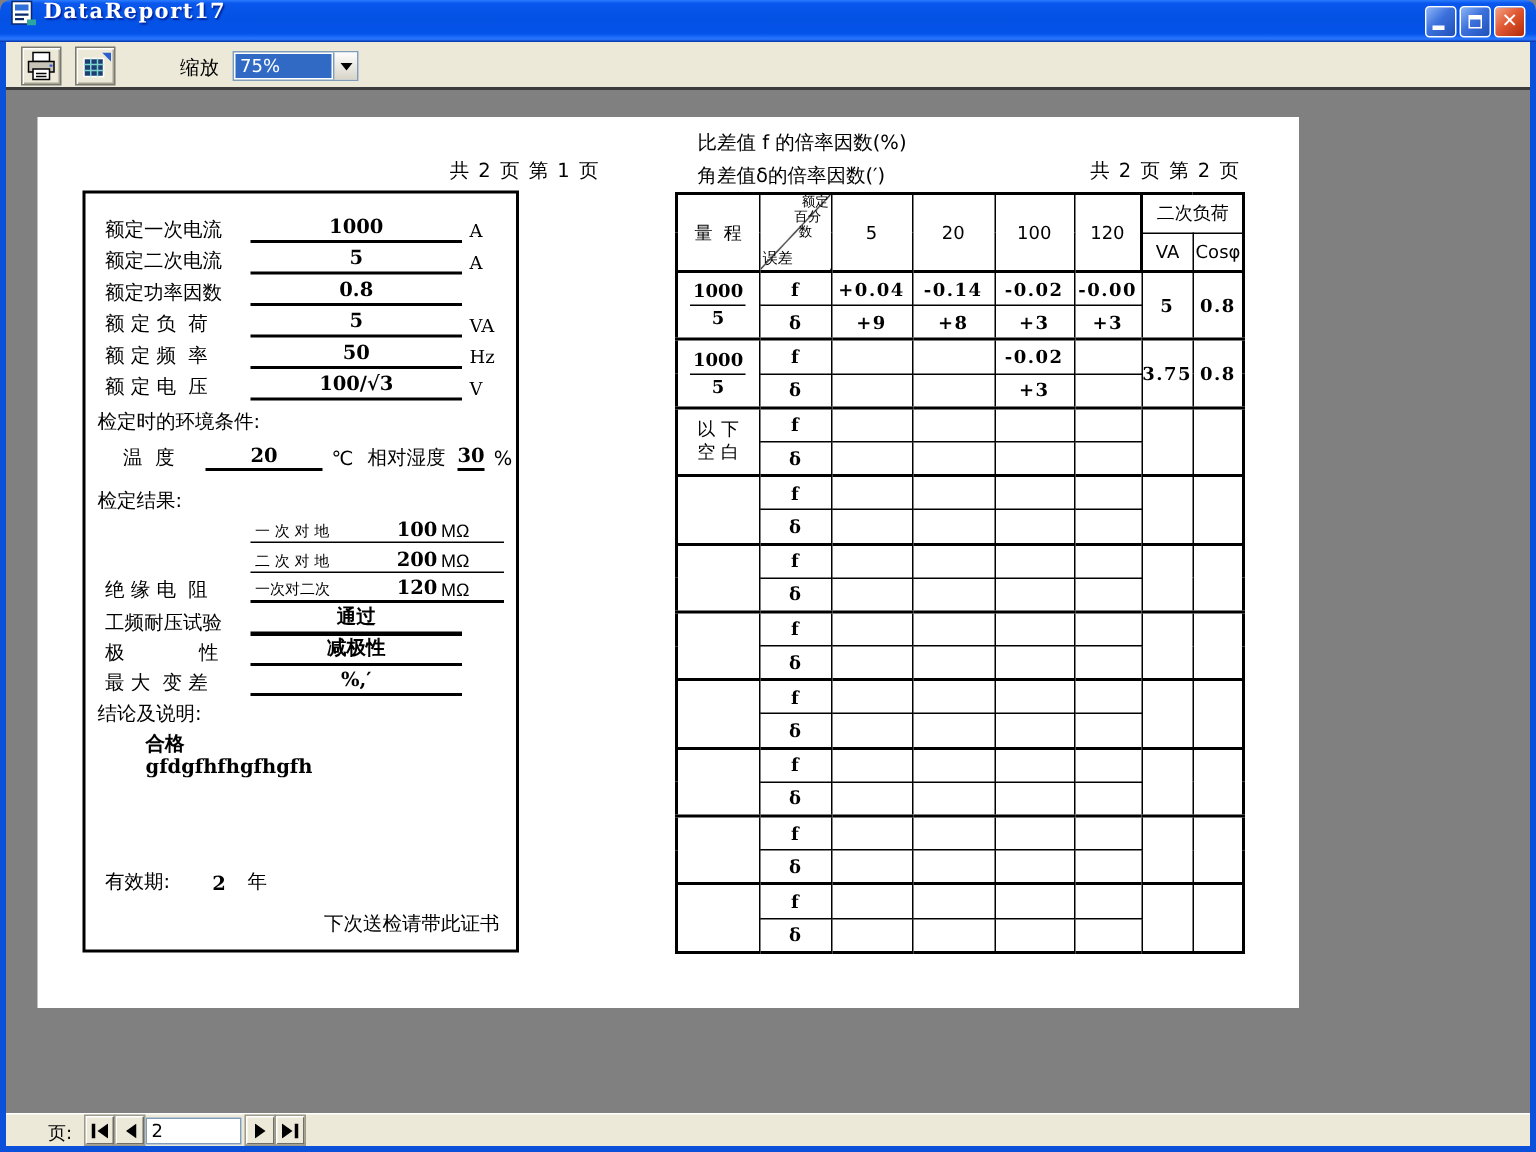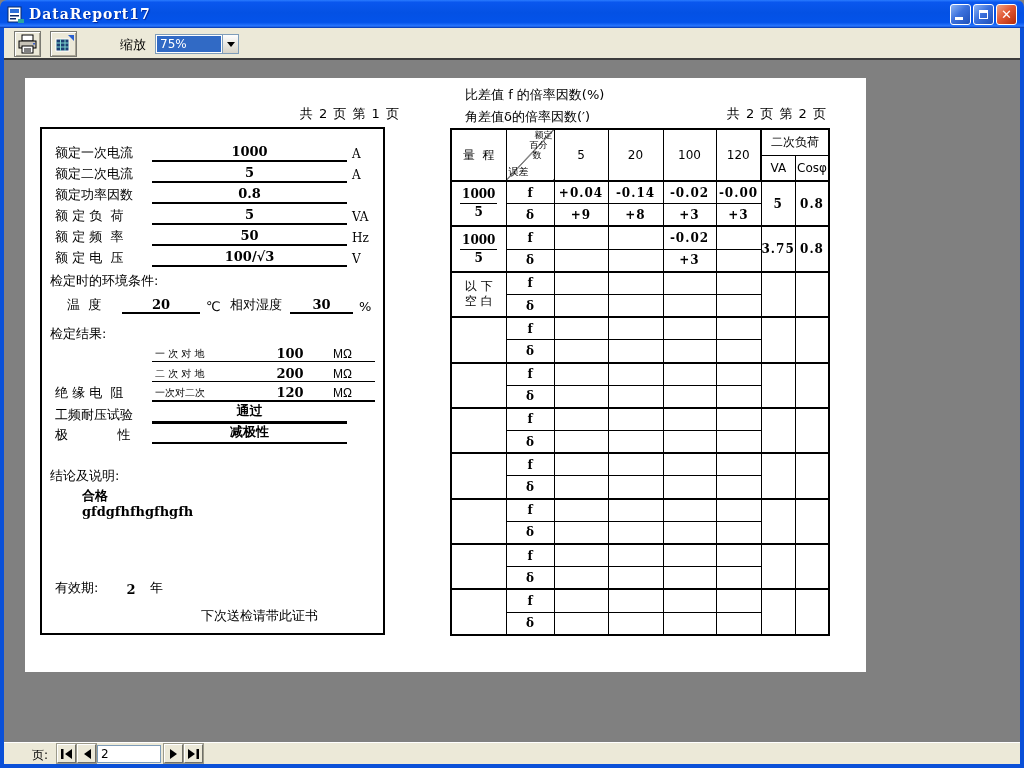--- a/index.html
+++ b/index.html
@@ -2,21 +2,21 @@
 <html><head>
 <meta charset="utf-8">
 <style>
   * { margin:0; padding:0; box-sizing:border-box; }
   html,body { width:1024px; height:768px; overflow:hidden; font-family:"DejaVu Sans","Liberation Sans",sans-serif; }
   .window { position:absolute; inset:0; background:#808080; }
 
   
   .titlebar { position:absolute; left:0; top:0; right:0; height:28px;
     background:linear-gradient(180deg,#2a7cff 0%,#0a57ee 8%,#0451e4 45%,#0453ea 80%,#2a77ff 93%,#0232a8 100%);
-    border-radius:7px 7px 0 0; display:flex; align-items:center; }
+    border-radius:7px 7px 0 0; display:flex; align-items:flex-start; }
   .app-icon { margin-left:7px; width:17px; height:17px; }
   .wtitle { color:#fff; font-weight:bold; font-size:14px; margin-left:5px;
     font-family:"DejaVu Serif","Liberation Serif",serif; text-shadow:1px 1px 1px #00259a; letter-spacing:1px; }
   .wbtns { position:absolute; right:7px; top:4px; display:flex; gap:2px; }
   .wbtn { width:21px; height:21px; border:1px solid #fff; border-radius:3px; color:#fff;
     display:flex; align-items:center; justify-content:center; position:relative;
     background:linear-gradient(135deg,#8db5f5 0%,#3c71dd 45%,#1e50b8 100%); cursor:pointer; }
   .wbtn.close { background:linear-gradient(135deg,#f0a585 0%,#e25935 45%,#b22a08 100%); }
   .glyph-min { position:absolute; left:4px; bottom:4px; width:8px; height:3px; background:#fff; }
   .glyph-max { width:9px; height:9px; border:1px solid #fff; border-top-width:3px; }
@@ -42,21 +42,21 @@
   
   .bl,.br,.bb { position:absolute; background:#0a50d8; }
   .bl { left:0; top:28px; bottom:0; width:4px; } .br { right:0; top:28px; bottom:0; width:4px; }
   .bb { left:0; right:0; bottom:0; height:4px; }
   .preview { position:absolute; left:4px; right:4px; top:62px; bottom:26px; background:#808080; overflow:hidden; }
   .paper { position:absolute; left:21px; top:16px; width:841px; height:594px; background:#fff; color:#000; }
 
   
   .pind { position:absolute; font-size:13px; letter-spacing:1px; }
   .pind1 { left:30px; width:345px; top:27px; text-align:right; }
-  .p1box { position:absolute; left:15px; top:49px; width:345px; height:508px; border:2px solid #000; }
+  .p1box { position:absolute; left:30px; top:49px; width:291px; height:508px; border:2px solid #000; }
   .prow { position:absolute; left:13px; right:8px; height:19px; display:flex; align-items:flex-end; }
   .plabel { width:97px; font-size:13px; flex:none; white-space:pre; }
   .pline { flex:1; border-bottom:2px solid #000; text-align:center; font-weight:bold; font-size:13px;
     font-family:"DejaVu Serif","Liberation Serif",serif; padding-bottom:1px; white-space:pre; }
   .punit { width:28px; flex:none; font-size:12px; padding:0 0 1px 5px; font-family:"DejaVu Serif","Liberation Serif",serif; }
   .ptitle { position:absolute; left:8px; font-size:13px; }
   .trow { position:absolute; left:25px; right:8px; display:flex; align-items:flex-end; height:19px; }
   .tlbl { font-size:13px; flex:none; white-space:pre; }
   .tline { border-bottom:2px solid #000; text-align:center; font-weight:bold; font-size:13px;
     font-family:"DejaVu Serif","Liberation Serif",serif; flex:none; }
@@ -239,20 +239,25 @@
         </div>
 
         <div class="prow" style="top:276px">
           <span class="plabel">工频耐压试验</span>
           <span class="pline vline3">通过</span>
           <span class="punit"></span>
         </div>
         <div class="prow" style="top:296px">
           <span class="plabel">极            性</span>
           <span class="pline">减极性</span>
+          <span class="punit"></span>
+        </div>
+        <div class="prow" style="top:316px">
+          <span class="plabel">最 大  变 差</span>
+          <span class="pline">%,′</span>
           <span class="punit"></span>
         </div>
 
         <div class="ptitle" style="top:338px">结论及说明:</div>
         <div class="bigtxt" style="left:40px;top:358px">合格</div>
         <div class="bigtxt" style="left:40px;top:375px">gfdgfhfhgfhgfh</div>
 
         <div class="validrow">
           <span class="validlbl">有效期:</span>
           <span class="validval">2</span>

